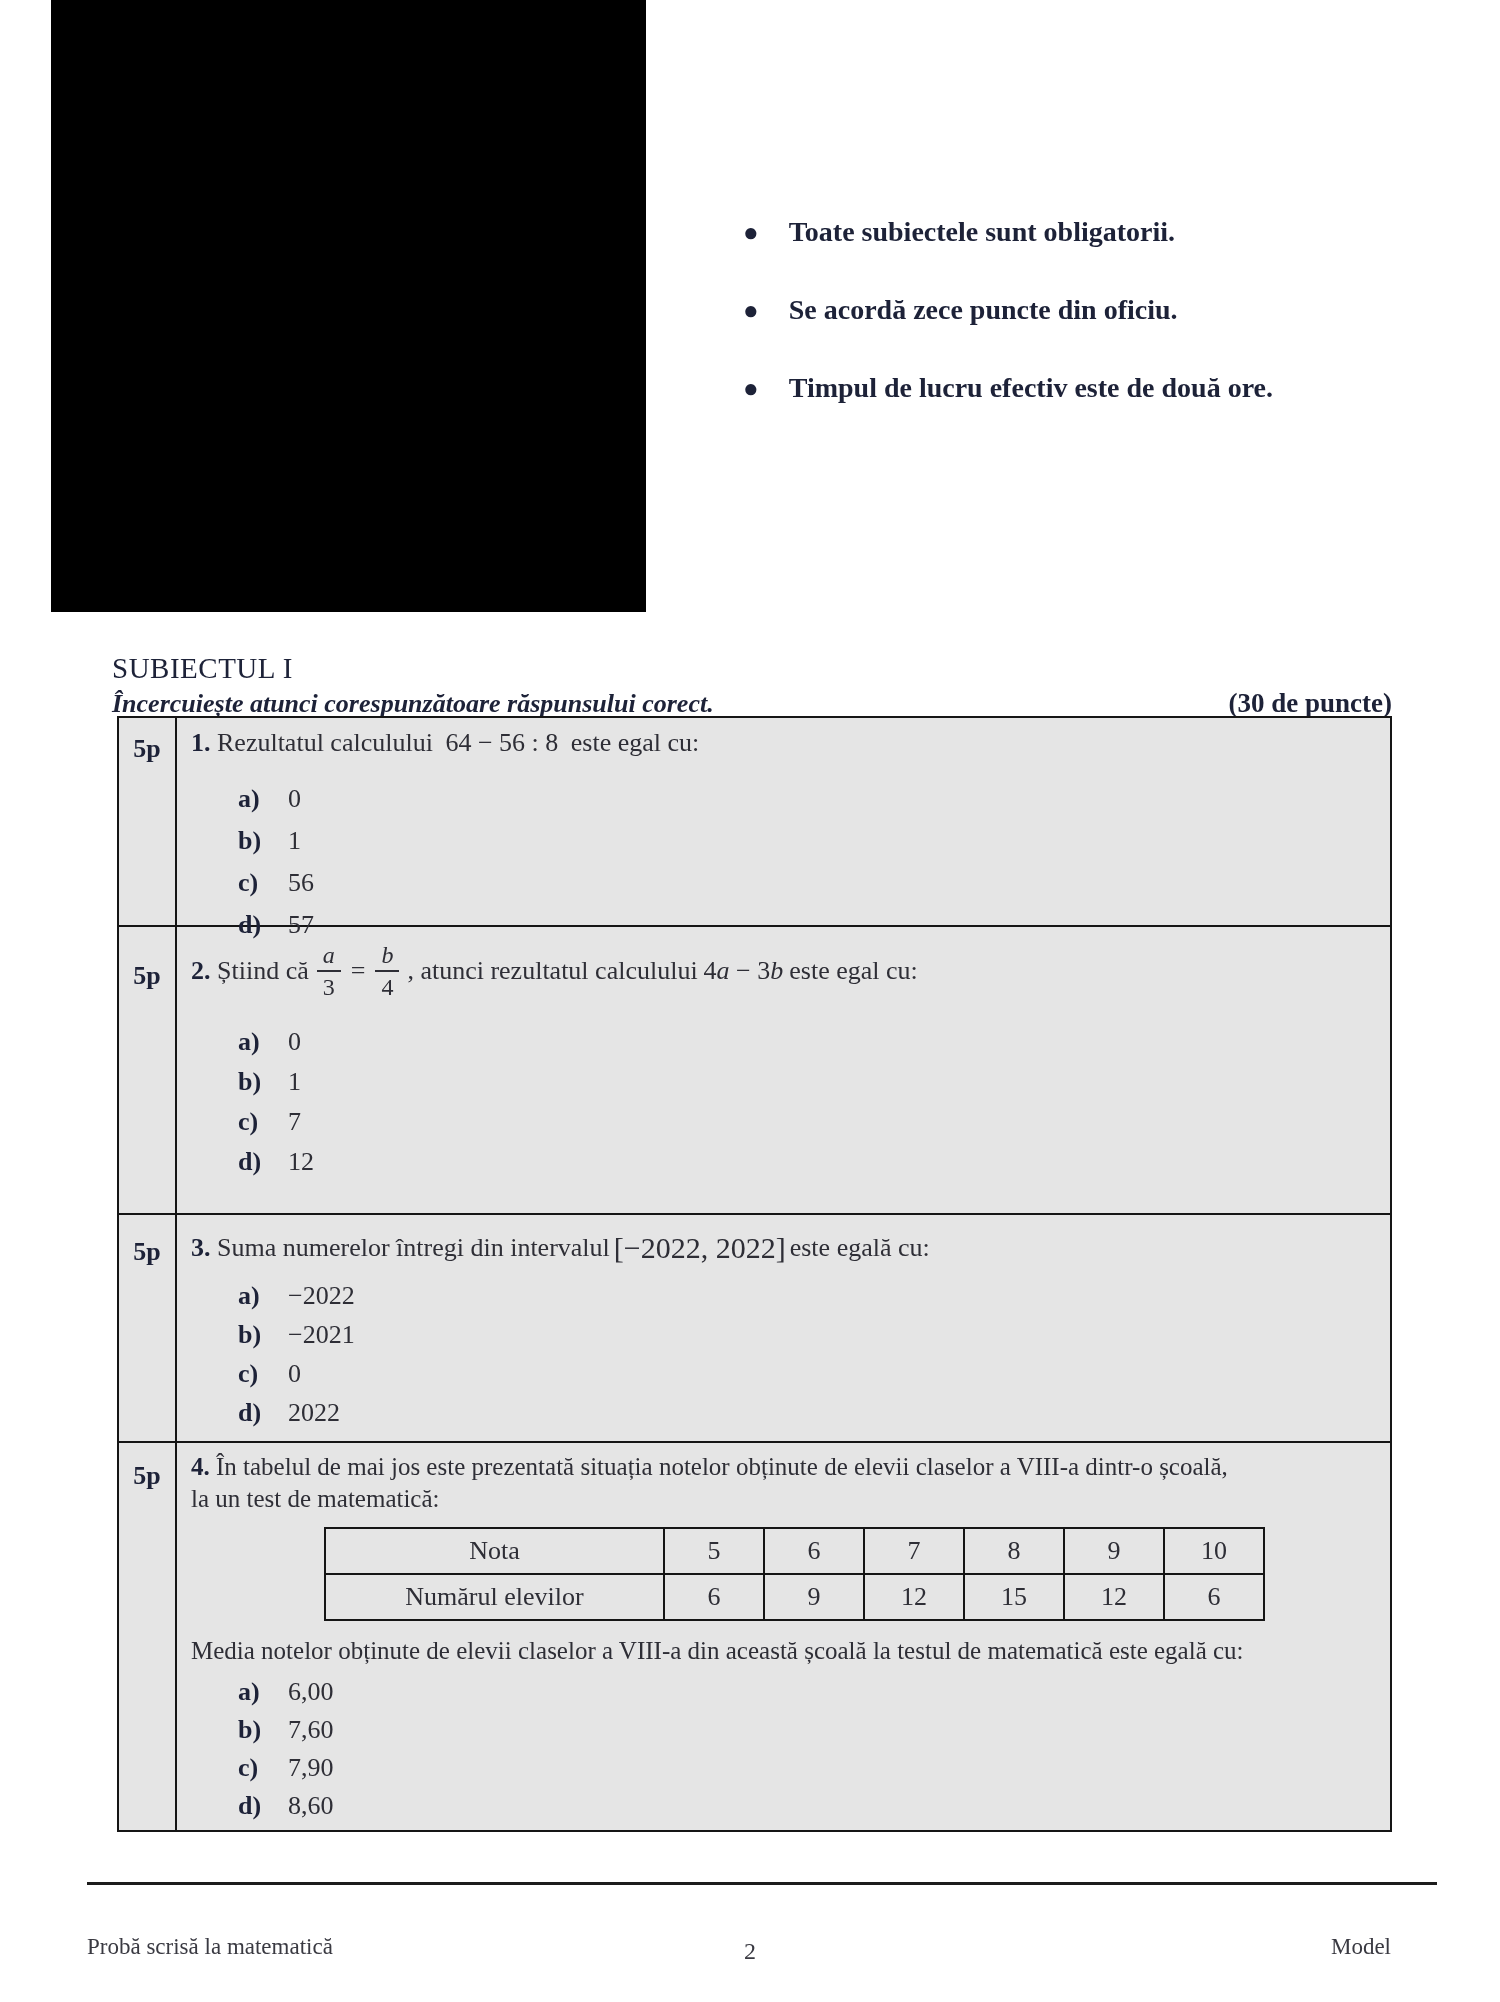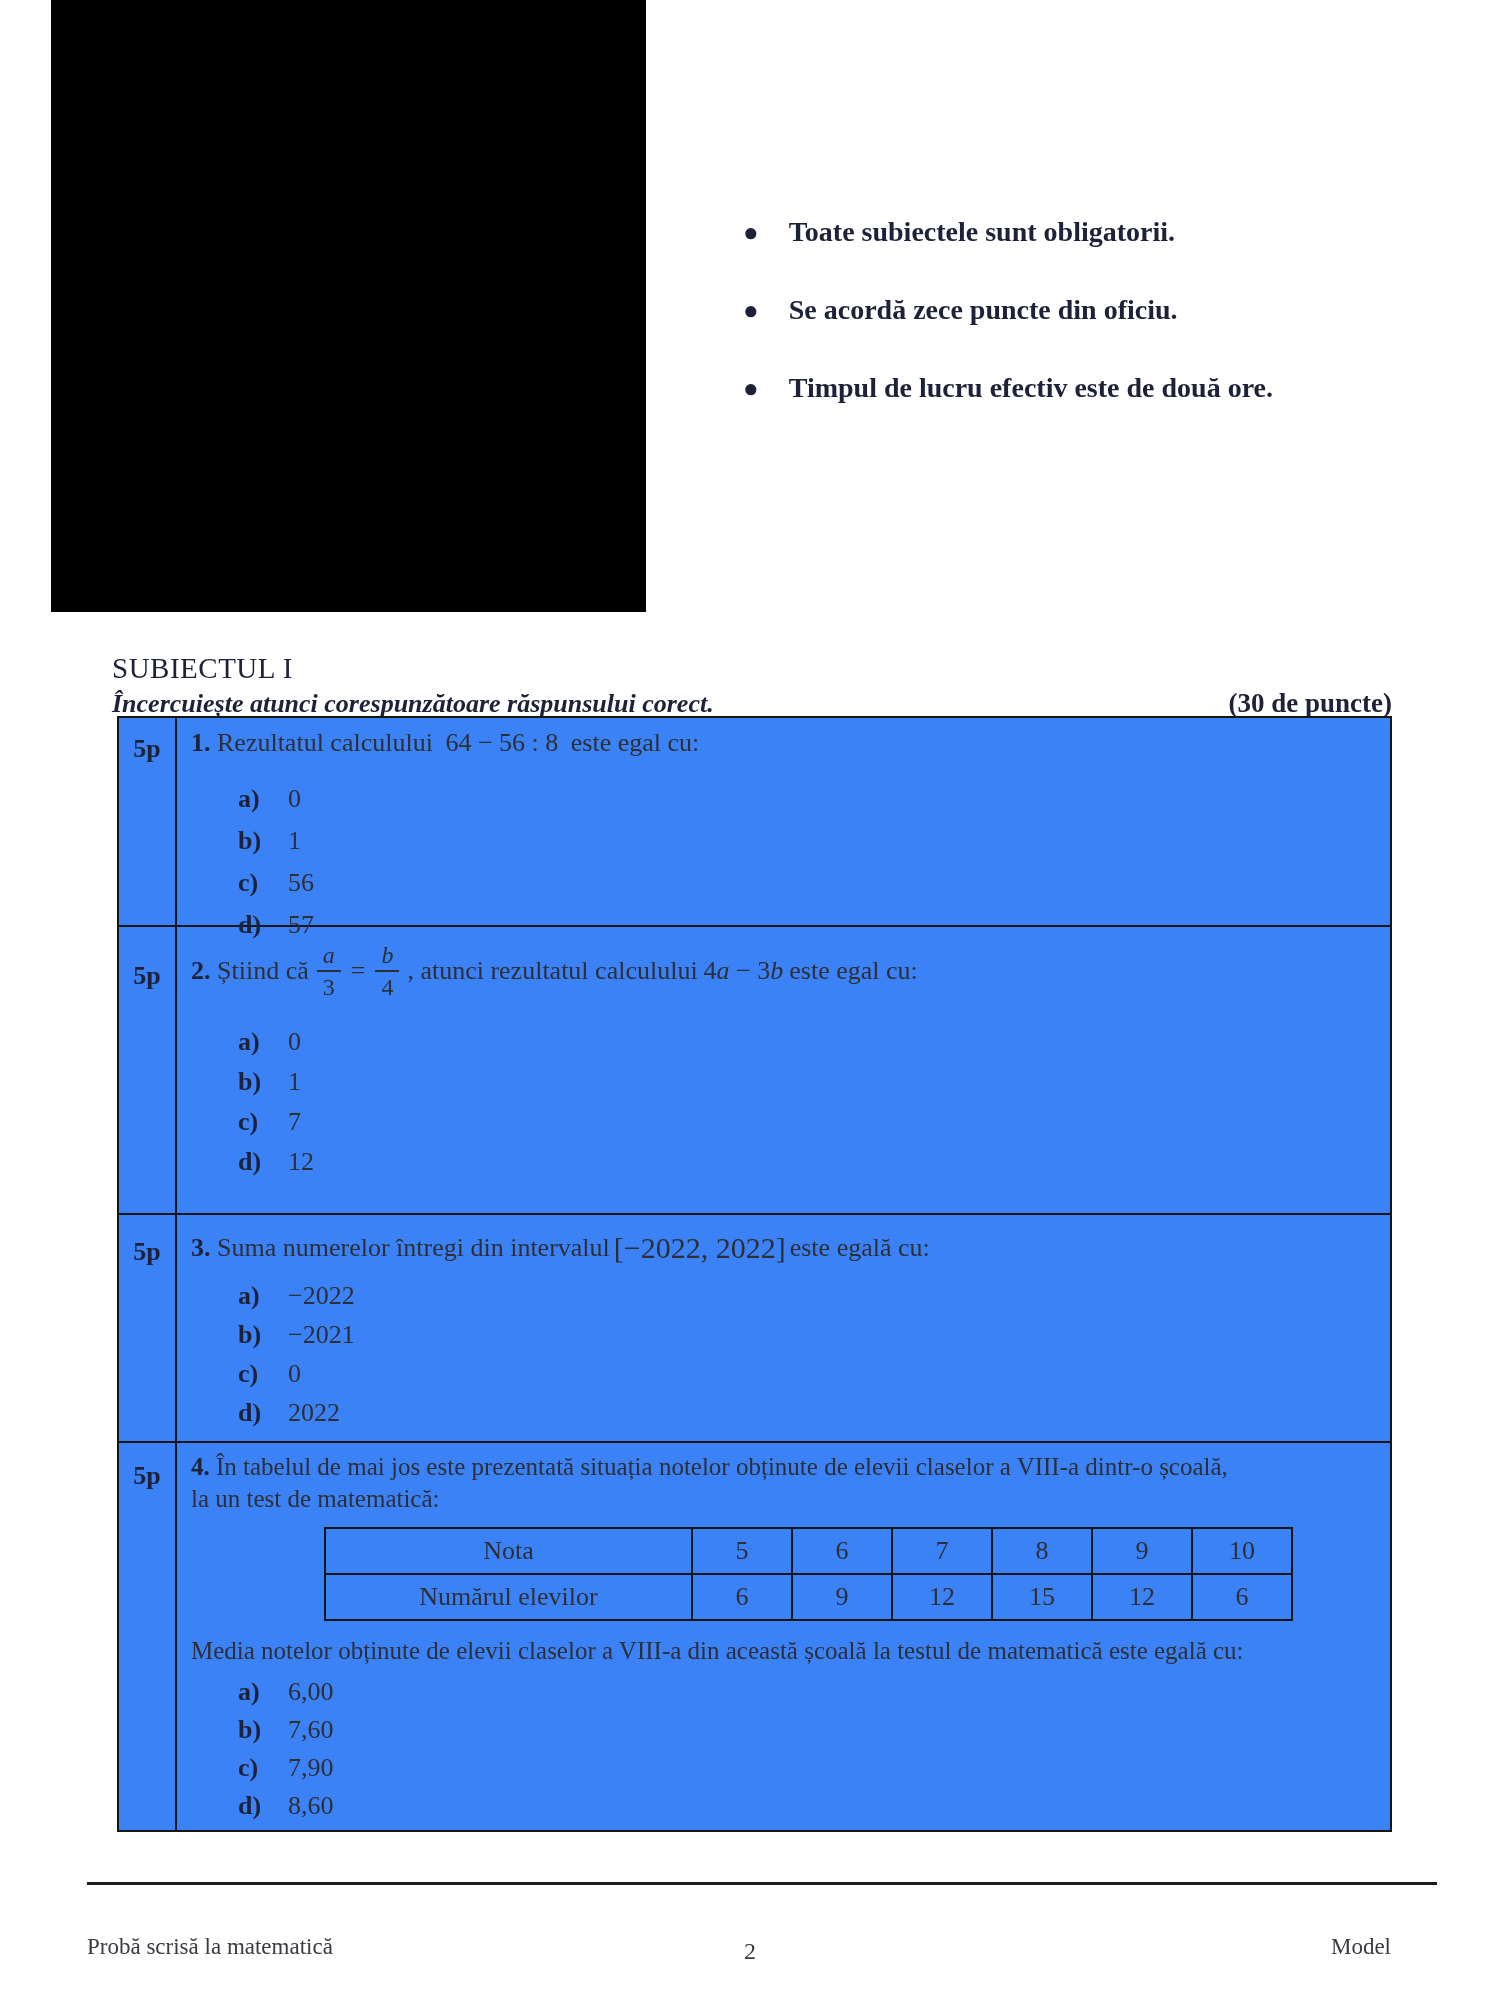--- a/index.html
+++ b/index.html
@@ -10,21 +10,21 @@
   .rules{position:absolute;left:743px;top:216px;}
   .rule-item{display:flex;align-items:baseline;margin-bottom:46px;
              font-weight:bold;font-size:28px;color:#1d2238;}
   .rule-item .dot{font-size:26px;margin-right:30px;color:#1d2238;}
   
   .section-title{position:absolute;left:112px;top:652px;font-weight:normal;font-size:29px;color:#1d2238;letter-spacing:.5px;}
   .instruction-row{position:absolute;left:112px;top:688px;width:1280px;display:flex;justify-content:space-between;align-items:flex-end;}
   .instruction{font-weight:bold;font-style:italic;font-size:26px;color:#1d2238;}
   .points-note{font-weight:bold;font-size:27px;color:#1d2238;}
   
-  .qtable{position:absolute;left:117px;top:716px;width:1275px;border:2px solid #151515;box-sizing:border-box;background:#3b82f6;}
+  .qtable{position:absolute;left:117px;top:716px;width:1275px;border:2px solid #151515;box-sizing:border-box;background:#e5e5e5;}
   .qrow{display:flex;box-sizing:border-box;}
   .qrow + .qrow{border-top:2px solid #151515;}
   .r1{height:207px;} .r2{height:288px;} .r3{height:228px;} .r4{height:389px;}
   .pts{width:58px;flex:0 0 58px;border-right:2px solid #151515;box-sizing:border-box;
        text-align:center;font-weight:bold;font-size:26px;color:#1d2238;padding-top:16px;}
   .r2 .pts{padding-top:34px;} .r3 .pts{padding-top:22px;} .r4 .pts{padding-top:18px;}
   .qbody{flex:1;padding:10px 0 0 14px;box-sizing:border-box;}
   .stmt{font-size:26px;color:#2e2e36;white-space:nowrap;}
   .qnum{font-weight:bold;color:#1d2238;}
   .math{padding:0 6px;}
@@ -42,21 +42,21 @@
   .frac .num{font-style:italic;font-size:24px;padding:0 6px 3px;}
   .frac .den{font-size:24px;padding-top:3px;}
   .frac .bar{width:100%;height:2px;background:#2e2e36;}
   .eq{margin:0 2px;}
   .var{font-style:italic;}
   .interval{font-size:30px;padding:0 4px;}
   
   .grades{border-collapse:collapse;margin:14px 0 0 133px;}
   .grades td{border:2px solid #151515;font-size:26px;color:#2e2e36;text-align:center;
              height:46px;box-sizing:border-box;}
-  .grades td.lbl{width:367px;}
+  .grades td.lbl{width:339px;}
   .grades td.v{width:100px;}
   .media-line{font-size:25px;color:#2e2e36;white-space:nowrap;margin-top:16px;}
   
   .footer-rule{position:absolute;left:87px;top:1882px;width:1350px;height:3px;background:#1c1c1c;}
   .footer-row{position:absolute;left:87px;top:1890px;width:1304px;display:flex;justify-content:space-between;
               font-size:23px;color:#3a3a42;margin-top:44px;}
   .page-num{position:absolute;left:0;top:1938px;width:1500px;text-align:center;font-size:24px;color:#3a3a42;}
 </style>
 </head>
 <body>

